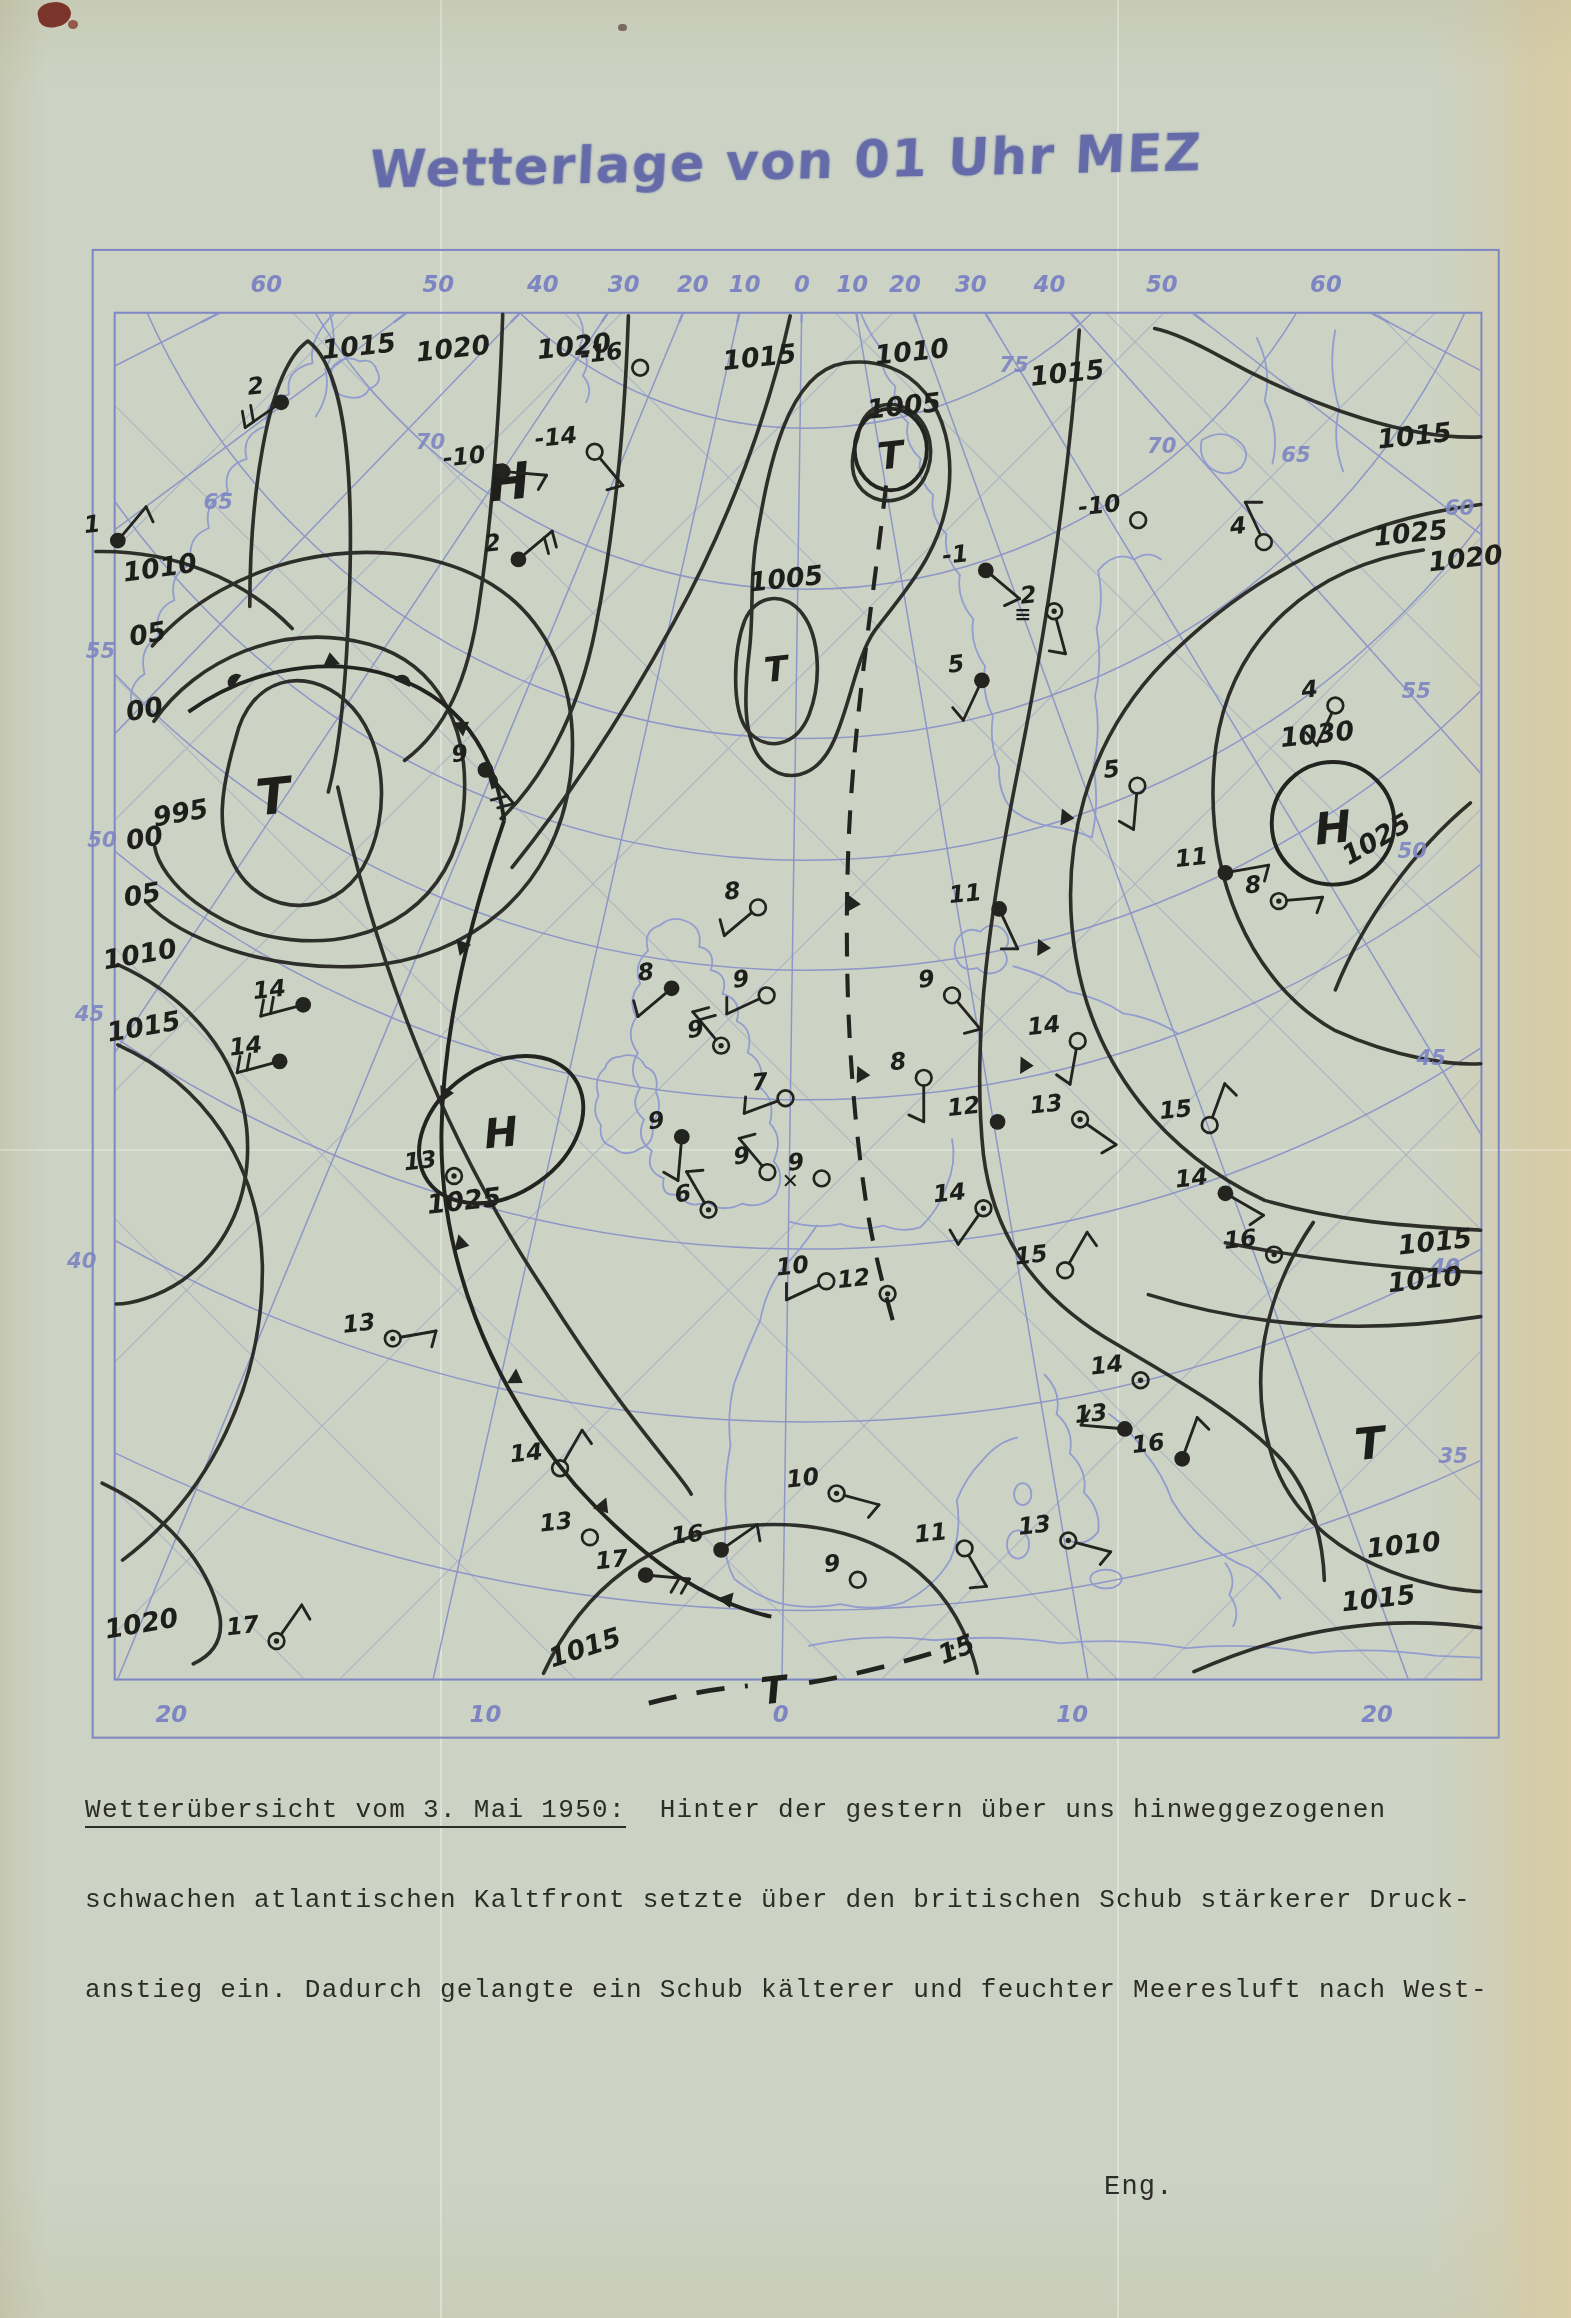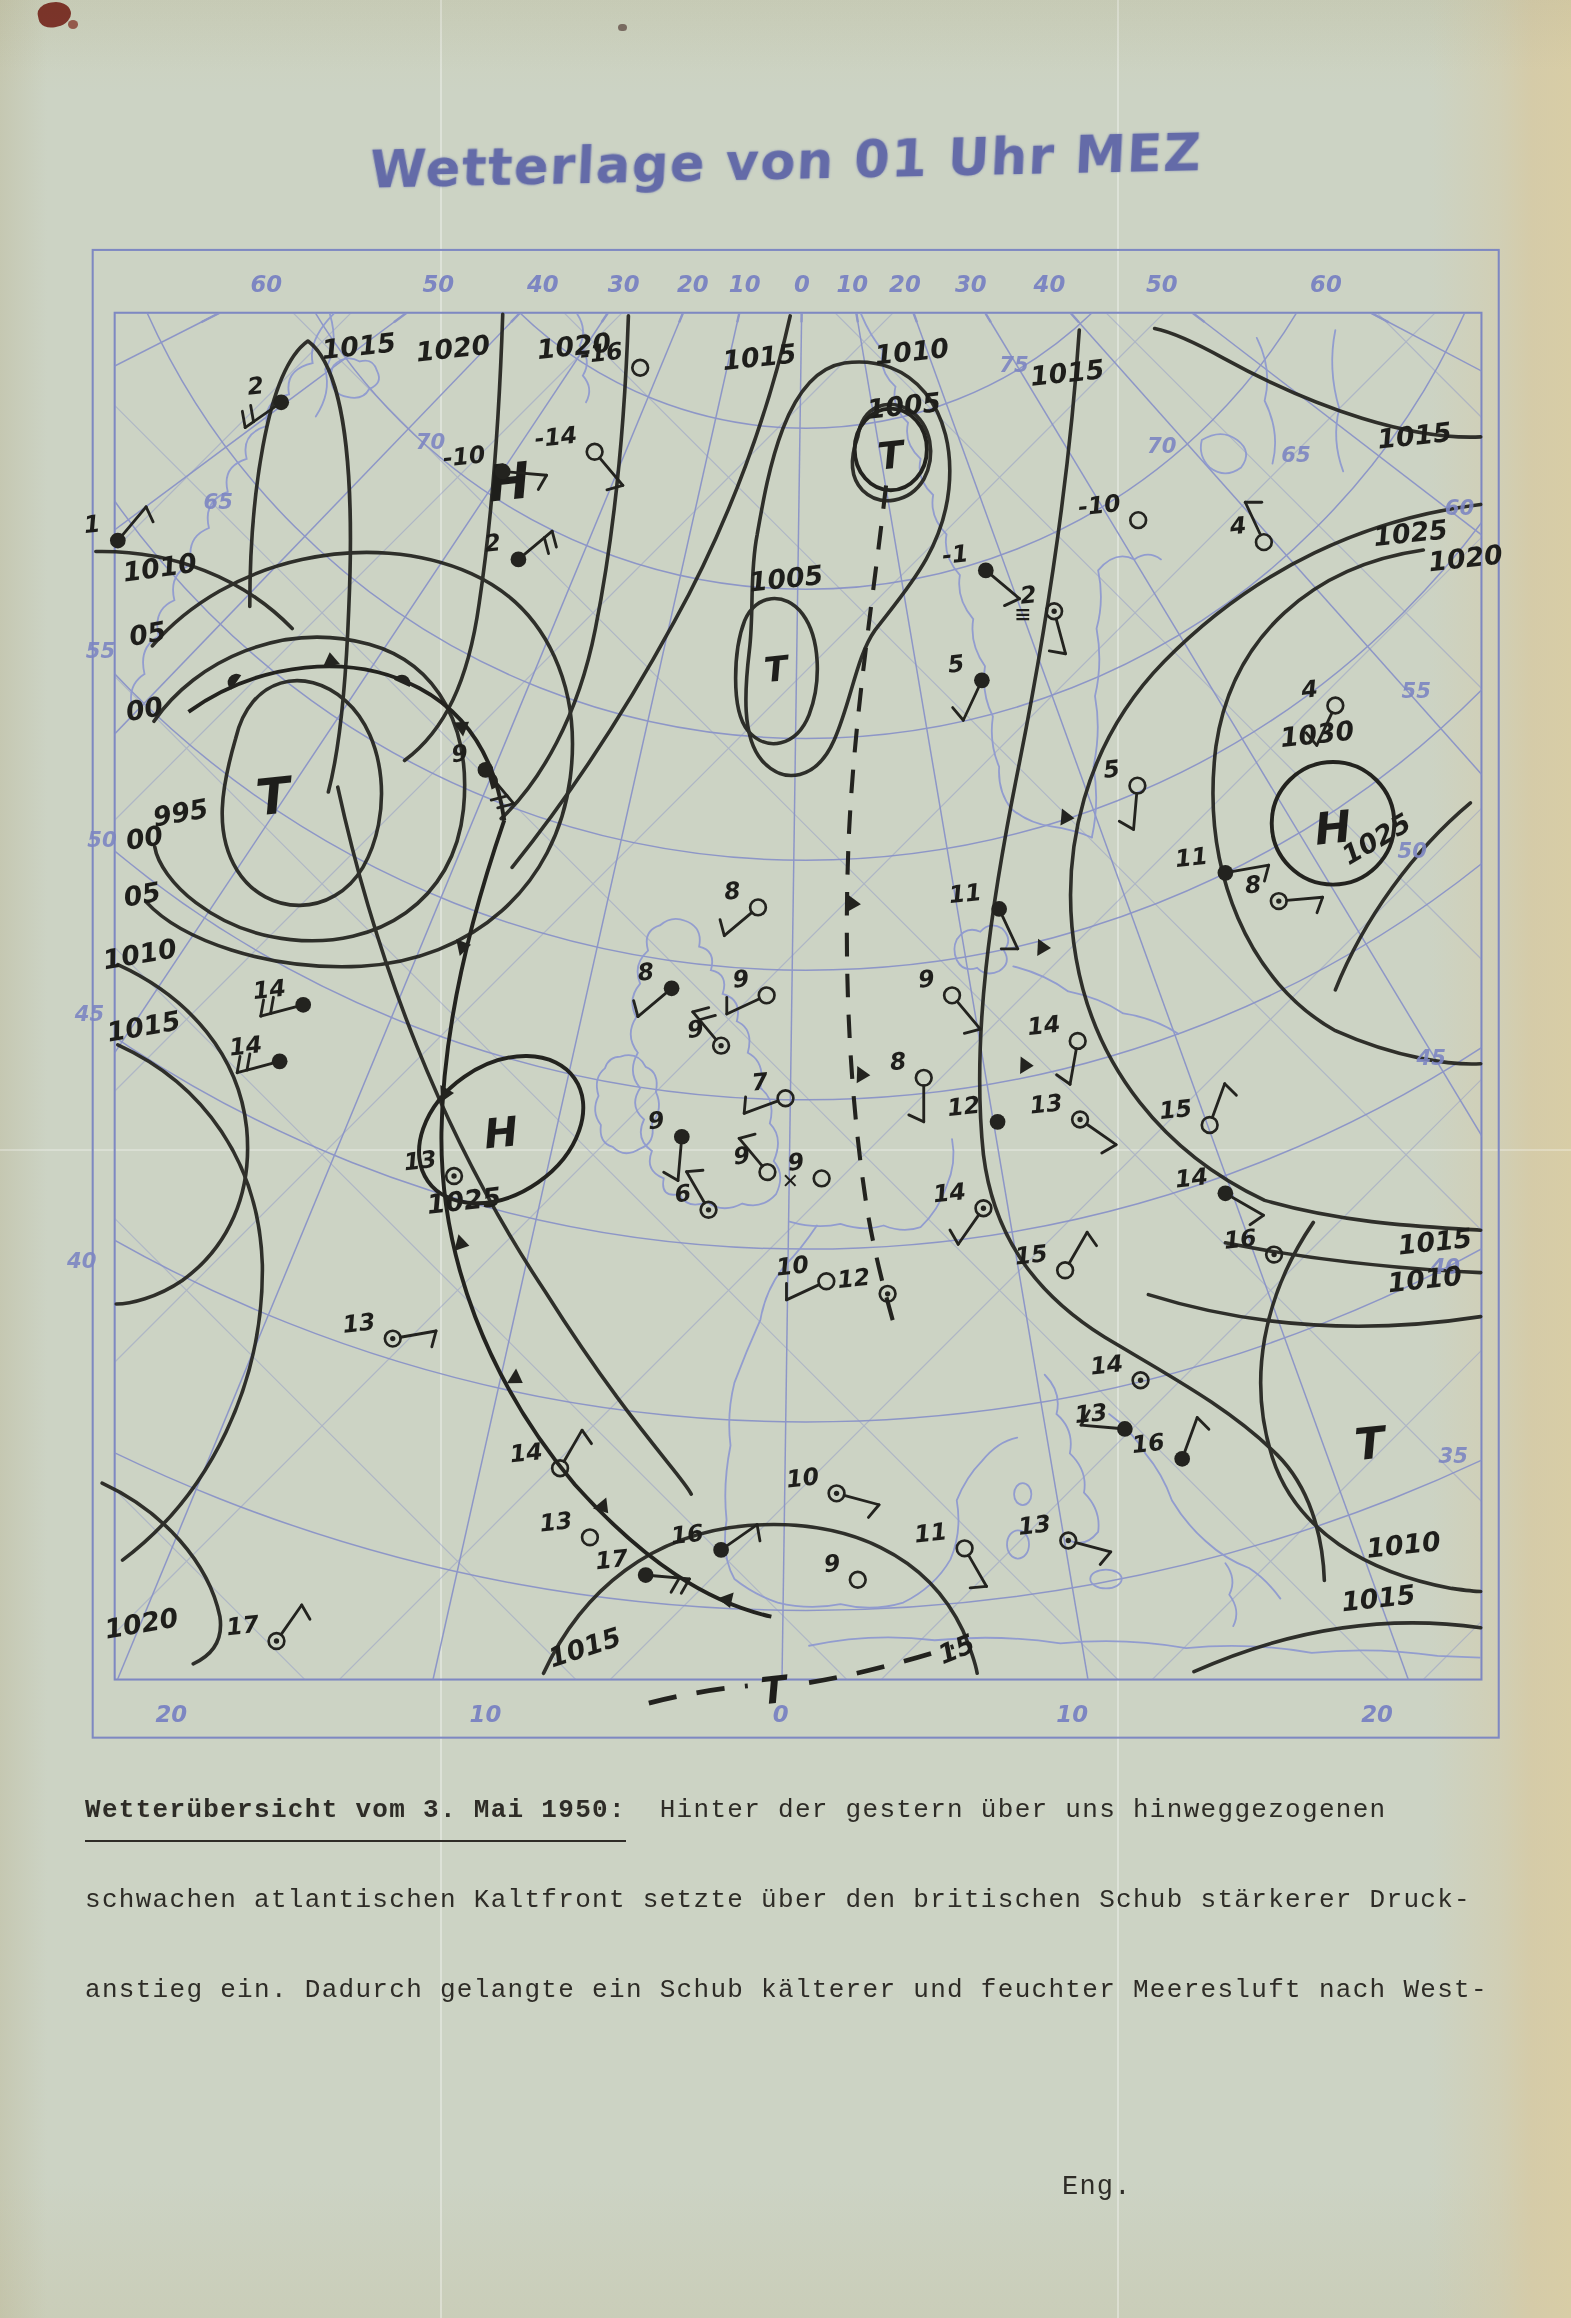--- a/index.html
+++ b/index.html
@@ -19,22 +19,22 @@
   .mark-red-2{position:absolute;left:68px;top:20.4px;width:10.2px;height:8.6px;background:#7c281c;border-radius:50%;opacity:.7;}
   .mark-red-3{position:absolute;left:618px;top:23.6px;width:8.6px;height:7.9px;background:#5d4a43;border-radius:50%;opacity:.75;}
   .stamp{position:absolute;top:132px;left:50%;white-space:nowrap;
     transform:translateX(-50%) rotate(-1.2deg) skewX(-4deg);
     font-family:"DejaVu Sans",sans-serif;font-weight:700;font-size:51px;letter-spacing:1.6px;
     color:#5960a6;opacity:.9;filter:blur(0.4px);text-shadow:0 0 2.4px rgba(89,96,166,.6);}
   .mapsvg{position:absolute;left:0;top:0;}
   .report{position:absolute;left:85px;top:1735px;width:1422px;
     font-family:"Liberation Mono",monospace;font-size:26px;line-height:30px;
     letter-spacing:1.3px;color:#2e2c27;white-space:pre;}
-  .report .u{border-bottom:2.4px solid #2e2c27;padding-bottom:15px;font-weight:bold;}
-  .sig{position:absolute;left:1062px;top:2172px;font-family:"Liberation Mono",monospace;
+  .report .u{border-bottom:2.4px solid #2e2c27;padding-bottom:1px;}
+  .sig{position:absolute;left:1104px;top:2172px;font-family:"Liberation Mono",monospace;
     font-size:27px;letter-spacing:1.2px;color:#2e2c27;}
 </style>
 </head>
 <body>
 
 <div class="page">
   <div class="crease-v" style="left:440px"></div>
   <div class="crease-v" style="left:1117px"></div>
   <div class="crease-h" style="top:1149px"></div>
   <div class="shade-h" style="top:0px"></div>

